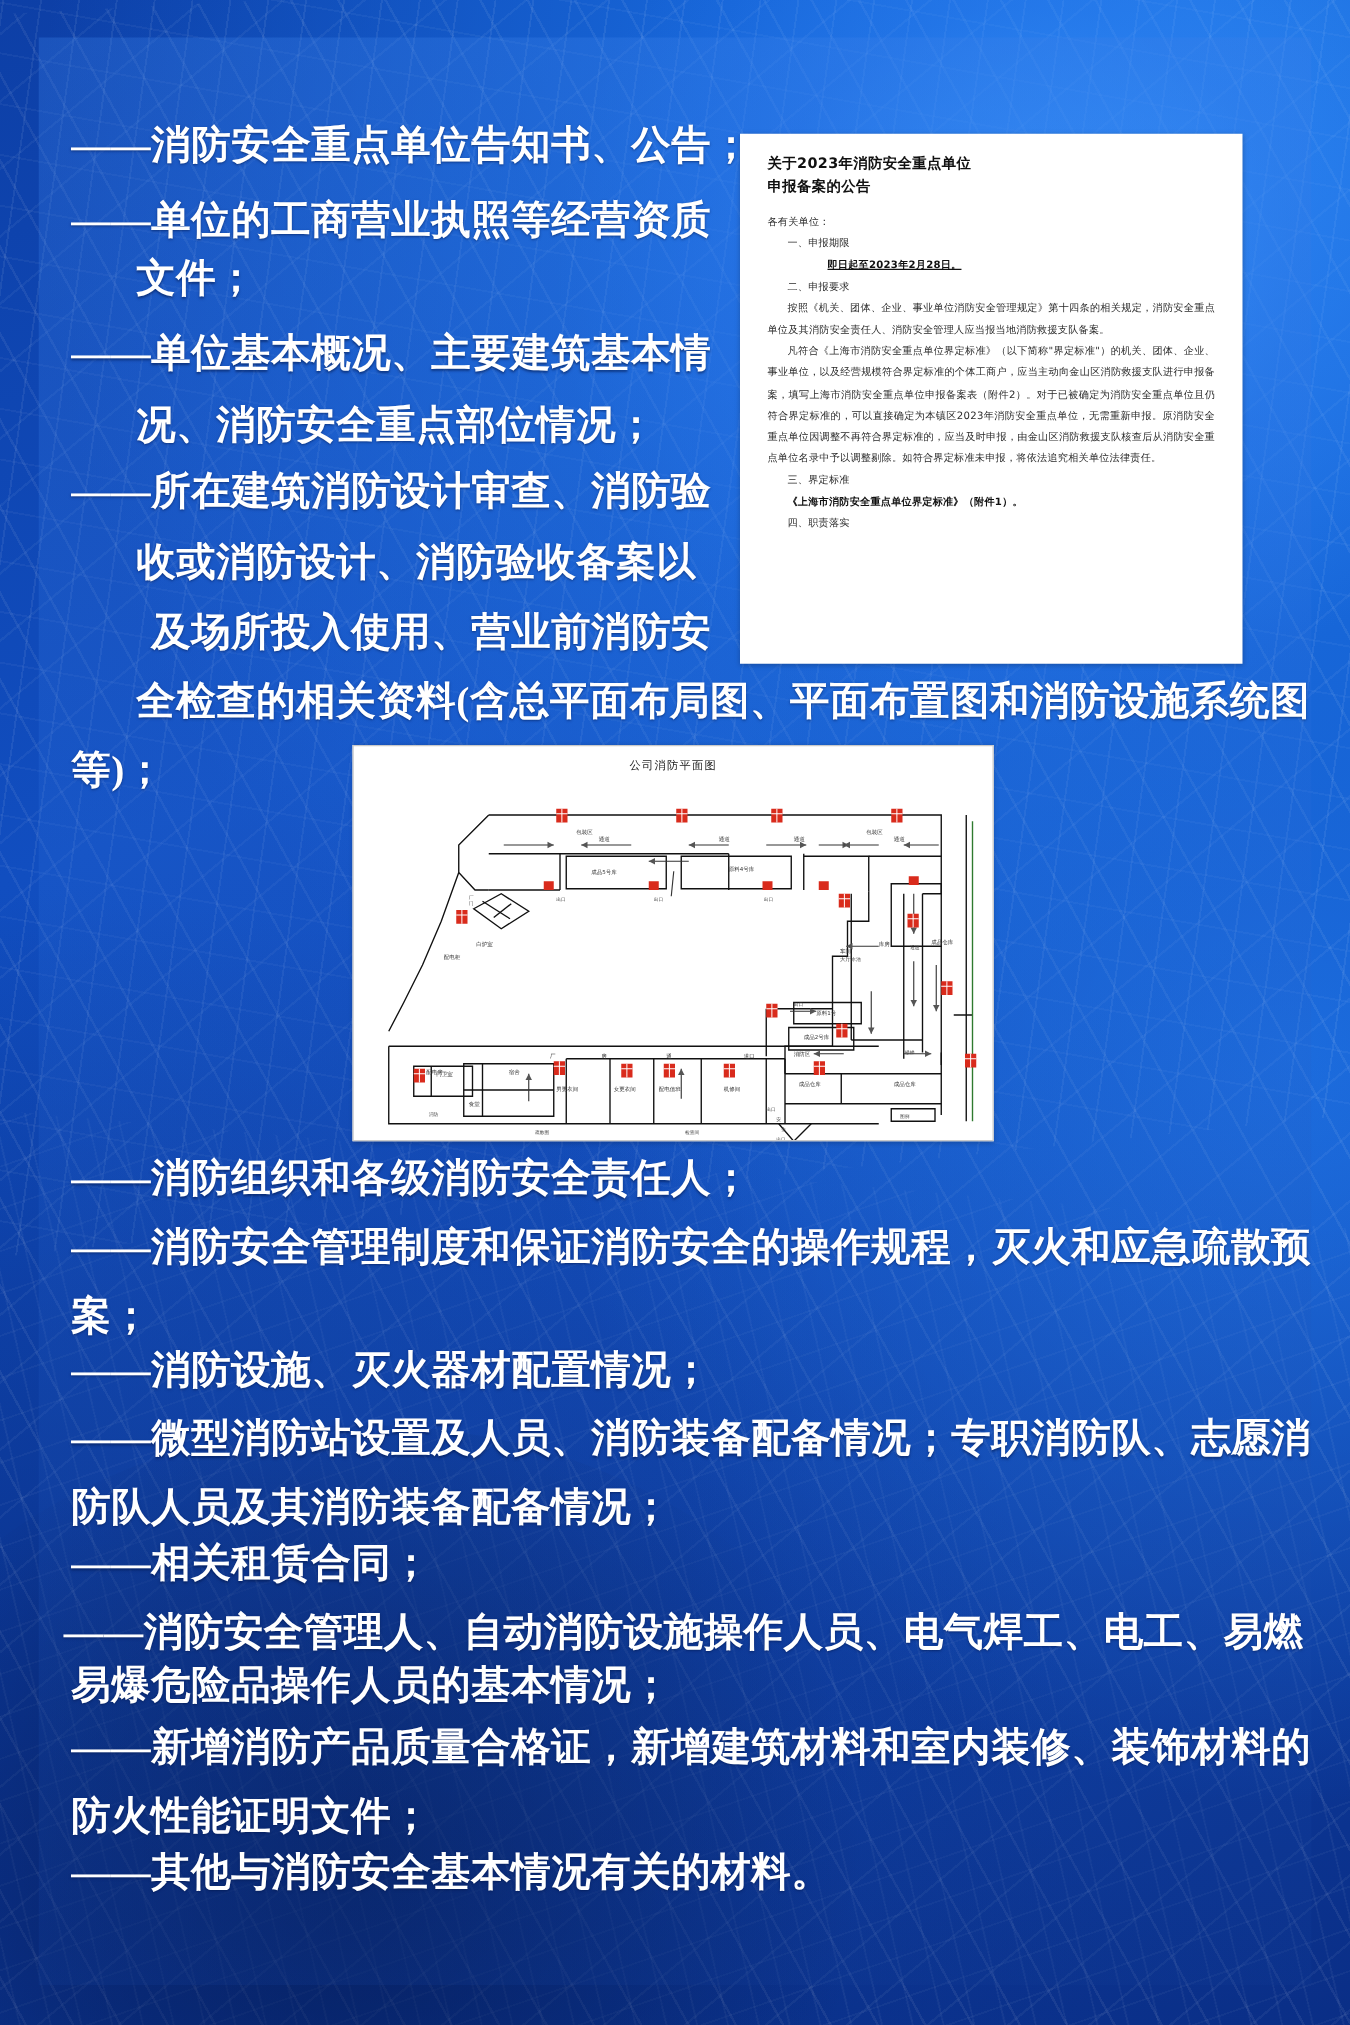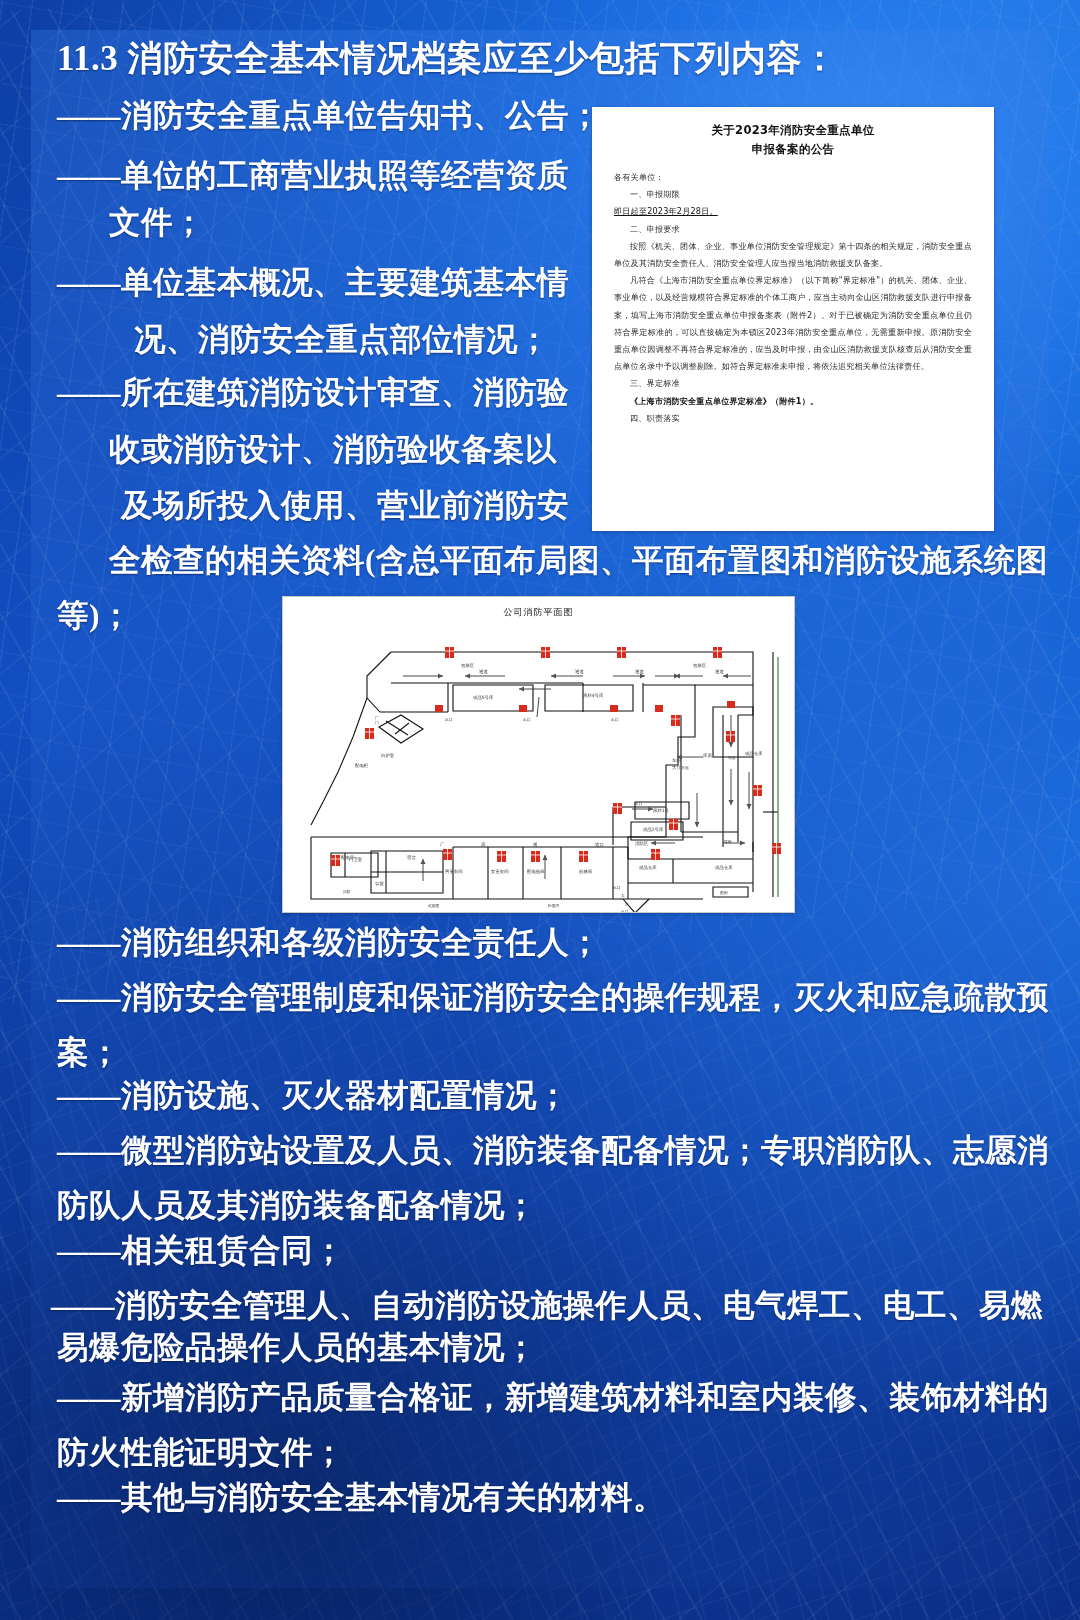--- a/index.html
+++ b/index.html
@@ -95,38 +95,38 @@
     left: 592px; top: 107px;
     width: 402px; height: 424px;
     background: #ffffff;
     box-shadow: 0 1px 4px rgba(0,0,0,.25);
     overflow: hidden;
     font-family: "DejaVu Sans", "Liberation Sans", sans-serif;
     color: #1a1a1a;
     padding: 14px 22px 8px 22px;
   }
   #notice .n-title {
-    text-align: center;
+    text-align: left;
     font-weight: 700;
     font-size: 11.5px;
     line-height: 19px;
     letter-spacing: .3px;
     color: #111;
   }
   #notice .n-body { margin-top: 10px; }
   #notice .n-p {
     font-size: 8.1px;
     line-height: 17.2px;
     color: #2b2b2b;
     text-align: justify;
     letter-spacing: .2px;
   }
   #notice .n-indent { text-indent: 16px; }
   #notice .n-b { font-weight: 700; color: #111; }
-  #notice .n-u { font-weight: 400; text-decoration: underline; color: #111; }
+  #notice .n-u { font-weight: 700; text-decoration: underline; color: #111; margin-left: 48px; }
 
   
   #plan {
     position: absolute;
     left: 282px; top: 596px;
     width: 513px; height: 317px;
     background: #ffffff;
     border: 1px solid #c9c9c9;
     box-shadow: 0 1px 4px rgba(0,0,0,.22);
     overflow: hidden;
@@ -152,28 +152,27 @@
 <div id="stage">
   <div class="bg-base"></div>
   <div class="bg-mesh"></div>
   <div class="bg-mesh2"></div>
   <div class="bg-mesh3"></div>
   <div class="bg-glow-tr"></div>
   <div class="bg-shade-bl"></div>
 
   <div id="panel"></div>
 
-  <div id="heading" class="txt">11.3 消防安全基本情况档案应至少包括下列内容：</div>
 
   <div id="body-upper">
       <div class="txt body-line" style="left: 57px; top: 98px;">——消防安全重点单位告知书、公告；</div>
       <div class="txt body-line" style="left: 57px; top: 158px;">——单位的工商营业执照等经营资质</div>
       <div class="txt body-line" style="left: 109px; top: 205px;">文件；</div>
       <div class="txt body-line" style="left: 57px; top: 265px;">——单位基本概况、主要建筑基本情</div>
-      <div class="txt body-line" style="left: 109px; top: 322px; margin-left: 25px;">况、消防安全重点部位情况；</div>
+      <div class="txt body-line" style="left: 109px; top: 322px;">况、消防安全重点部位情况；</div>
       <div class="txt body-line" style="left: 57px; top: 375px;">——所在建筑消防设计审查、消防验</div>
       <div class="txt body-line" style="left: 109px; top: 432px;">收或消防设计、消防验收备案以</div>
       <div class="txt body-line" style="left: 109px; top: 488px; margin-left: 12px;">及场所投入使用、营业前消防安</div>
       <div class="txt body-line" style="left: 109px; top: 543px;">全检查的相关资料(含总平面布局图、平面布置图和消防设施系统图</div>
       <div class="txt body-line" style="left: 57px; top: 598px;">等)；</div>
     </div>
 
   <div id="notice">
     <div class="n-title">关于2023年消防安全重点单位</div>
     <div class="n-title">申报备案的公告</div>

